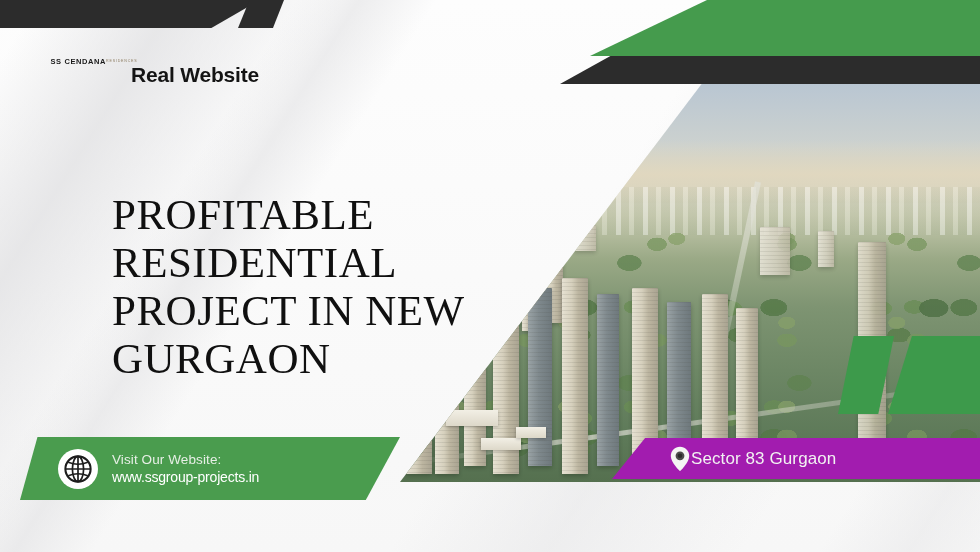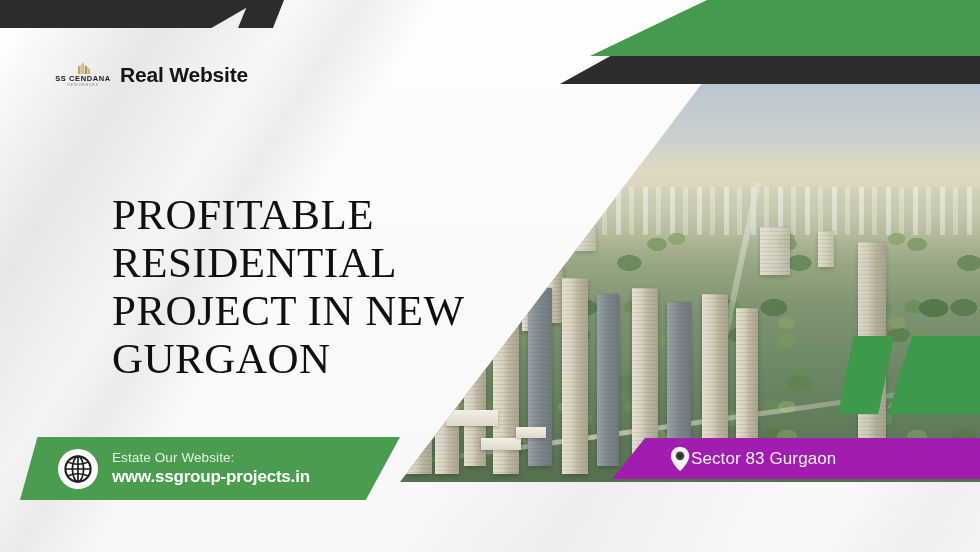--- a/index.html
+++ b/index.html
@@ -194,23 +194,24 @@
   
   .logo-row {
     position: absolute;
     left: 58px; top: 58px;
     display: flex;
     align-items: center;
     gap: 12px;
   }
   .logo-mark {
     width: 50px; height: 34px;
-    display: flex; flex-direction: column;
-    align-items: center; justify-content: center;
+    display: flex; flex-direction: row;
+    justify-content: center;
     line-height: 1;
+    margin-left: 11px;
   }
   .logo-name {
     font-size: 7.5px; font-weight: 700; color: #1a1a1a;
     letter-spacing: 0.6px; white-space: nowrap;
   }
   .logo-sub {
     font-size: 3.6px; color: #8b7a5e; letter-spacing: 0.8px;
     margin-top: 1.5px; white-space: nowrap;
   }
   .brand-text {
@@ -250,21 +251,21 @@
     border-radius: 50%;
     background: #ffffff;
     display: flex; align-items: center; justify-content: center;
     flex: 0 0 auto;
   }
   .web-lines { display: flex; flex-direction: column; gap: 2px; }
   .web-label {
     font-size: 13.5px; color: #e7efe6; font-weight: 400; letter-spacing: .1px;
   }
   .web-url {
-    font-size: 17px; color: #ffffff; font-weight: 700; letter-spacing: -.2px;
+    font-size: 14px; color: #ffffff; font-weight: 400; letter-spacing: -.2px;
   }
   .web-tick {
     position: absolute;
     left: 386px; top: 437px;
     width: 16px; height: 63px;
     background: #4A9C4E;
     clip-path: polygon(52% 0, 100% 0, 62% 100%, 14% 100%);
     opacity: 0;
   }
 
@@ -364,21 +365,21 @@
       <svg width="30" height="30" viewBox="0 0 30 30" aria-hidden="true">
         <circle cx="15" cy="15" r="12.6" fill="none" stroke="#1d1d1d" stroke-width="2.1"></circle>
         <ellipse cx="15" cy="15" rx="5.6" ry="12.6" fill="none" stroke="#1d1d1d" stroke-width="1.7"></ellipse>
         <line x1="2.4" y1="15" x2="27.6" y2="15" stroke="#1d1d1d" stroke-width="1.7"></line>
         <line x1="15" y1="2.4" x2="15" y2="27.6" stroke="#1d1d1d" stroke-width="1.7"></line>
         <path d="M5.2 8.2 Q15 12.4 24.8 8.2" fill="none" stroke="#1d1d1d" stroke-width="1.5"></path>
         <path d="M5.2 21.8 Q15 17.6 24.8 21.8" fill="none" stroke="#1d1d1d" stroke-width="1.5"></path>
       </svg>
     </div>
     <div class="web-lines">
-      <span class="web-label">Estate Our Website:</span>
+      <span class="web-label">Visit Our Website:</span>
       <span class="web-url">www.ssgroup-projects.in</span>
     </div>
   </div>
   <div class="web-tick"></div>
 
   <div class="loc-bar">
     <div style="flex:0 0 auto;display:flex;">
       <svg width="20" height="26" viewBox="0 0 20 26" aria-hidden="true">
         <path d="M10 0.8 C4.9 0.8 0.8 4.9 0.8 10 C0.8 16.6 10 25.2 10 25.2 C10 25.2 19.2 16.6 19.2 10 C19.2 4.9 15.1 0.8 10 0.8 Z" fill="#f4f4f4"></path>
         <circle cx="10" cy="9.8" r="4.4" fill="#4c4c4c"></circle>

